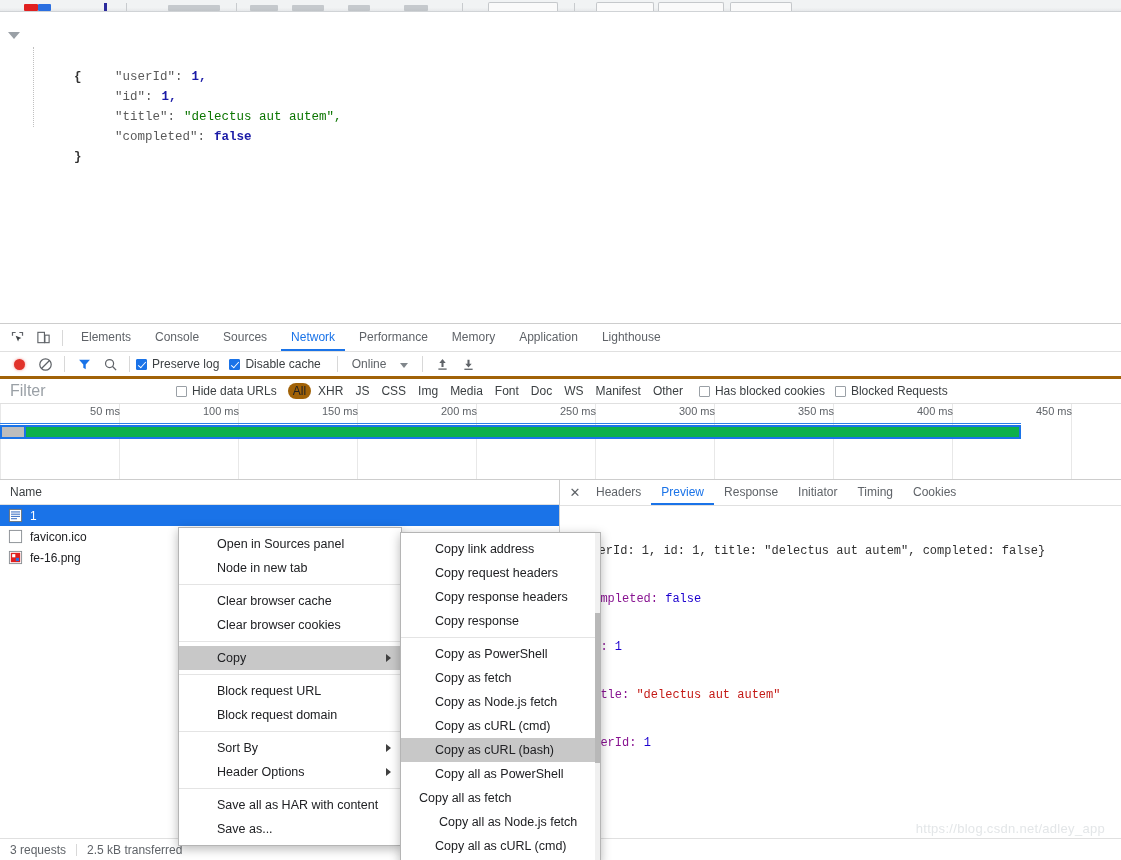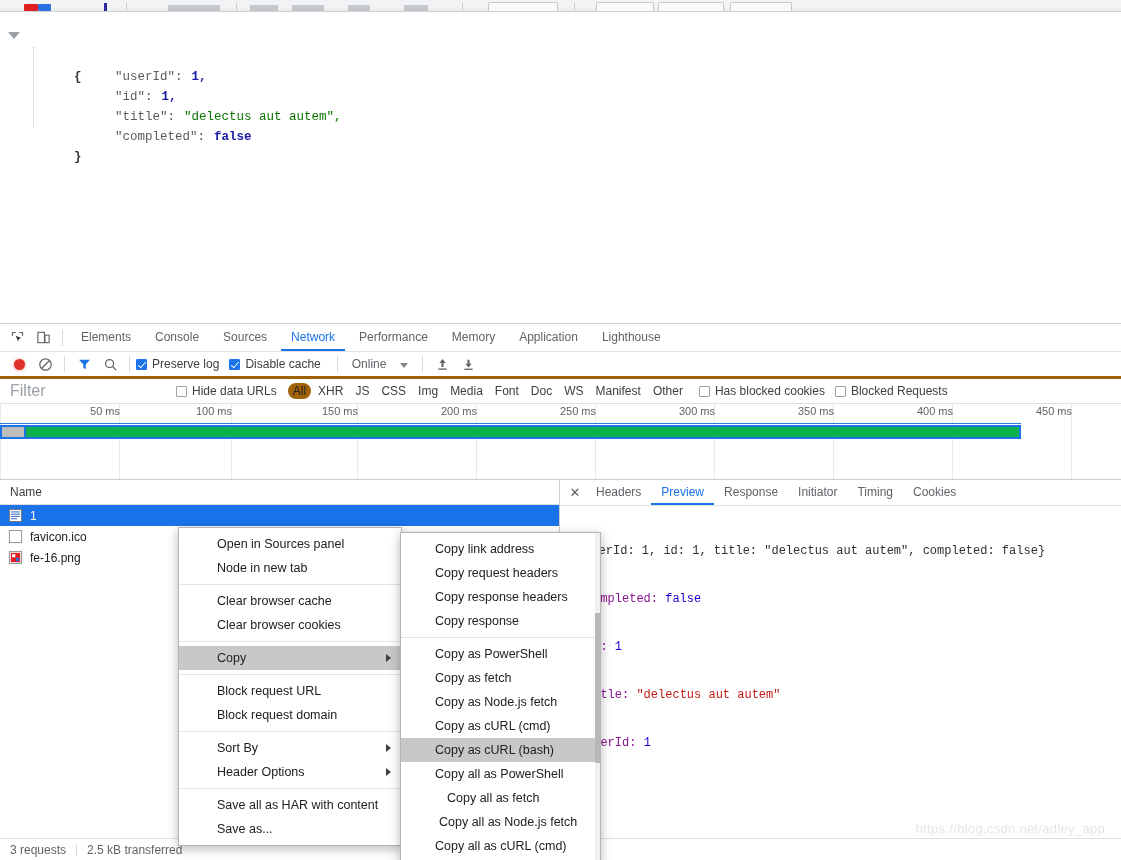--- a/index.html
+++ b/index.html
@@ -403,21 +403,21 @@
         <span class="cbx"></span>
         <span class="cb-label">Blocked Requests</span>
       </div>
     </div>
 
     <div class="overview">
       <div class="ov-tick" style="left:0px"></div>
       <div class="ov-tick" style="left:119px">
           <span class="ov-tick-label">50 ms</span>
         </div>
-      <div class="ov-tick" style="left:231px">
+      <div class="ov-tick" style="left:238px">
           <span class="ov-tick-label">100 ms</span>
         </div>
       <div class="ov-tick" style="left:357px">
           <span class="ov-tick-label">150 ms</span>
         </div>
       <div class="ov-tick" style="left:476px">
           <span class="ov-tick-label">200 ms</span>
         </div>
       <div class="ov-tick" style="left:595px">
           <span class="ov-tick-label">250 ms</span>
@@ -542,21 +542,21 @@
     <div class="mi" style="padding-left:34px">Copy request headers</div>
     <div class="mi" style="padding-left:34px">Copy response headers</div>
     <div class="mi" style="padding-left:34px">Copy response</div>
     <div class="mi-sep"></div>
     <div class="mi" style="padding-left:34px">Copy as PowerShell</div>
     <div class="mi" style="padding-left:34px">Copy as fetch</div>
     <div class="mi" style="padding-left:34px">Copy as Node.js fetch</div>
     <div class="mi" style="padding-left:34px">Copy as cURL (cmd)</div>
     <div class="mi hl" style="padding-left:34px">Copy as cURL (bash)</div>
     <div class="mi" style="padding-left:34px">Copy all as PowerShell</div>
-    <div class="mi" style="padding-left:46px">Copy all as fetch</div>
+    <div class="mi" style="padding-left:18px">Copy all as fetch</div>
     <div class="mi" style="padding-left:38px">Copy all as Node.js fetch</div>
     <div class="mi" style="padding-left:34px">Copy all as cURL (cmd)</div>
     <div class="menu-scroll">
       <div class="menu-thumb" style="top:80px;height:150px"></div>
     </div>
   </div>
 
 </div>
 
 </body></html>

